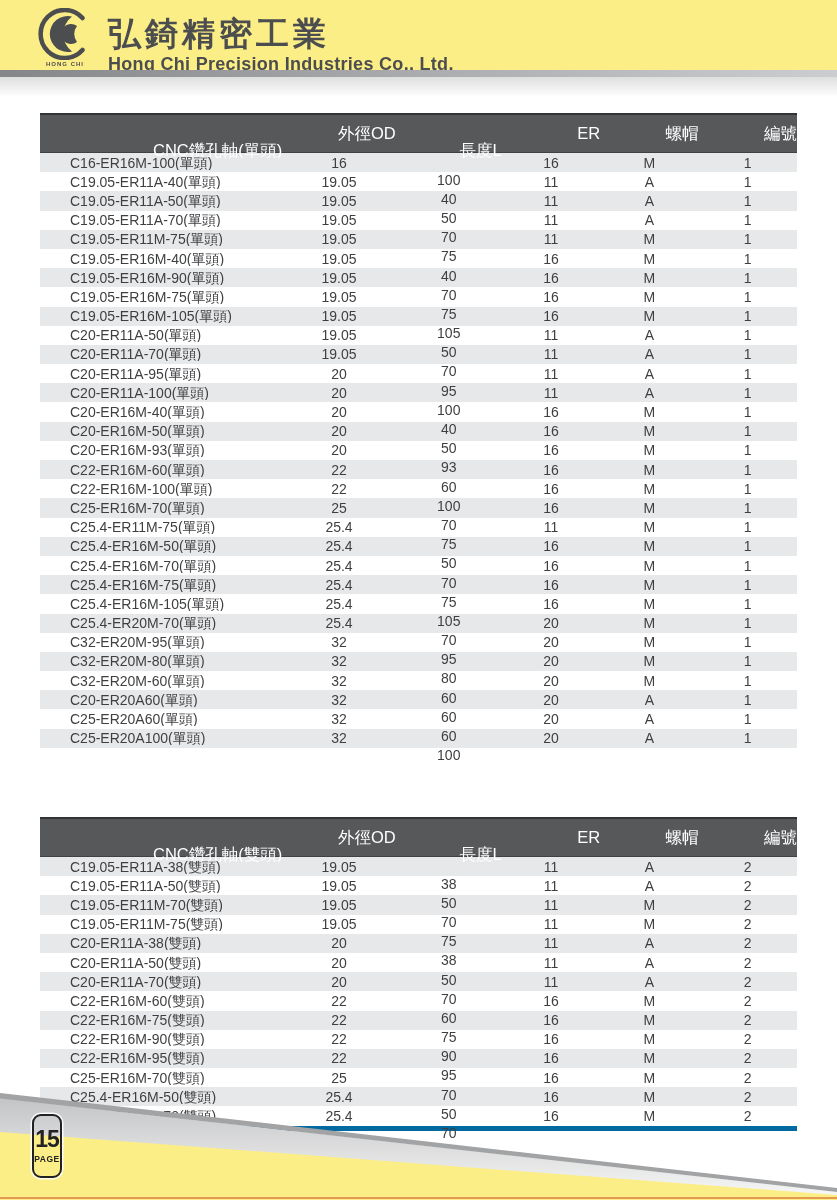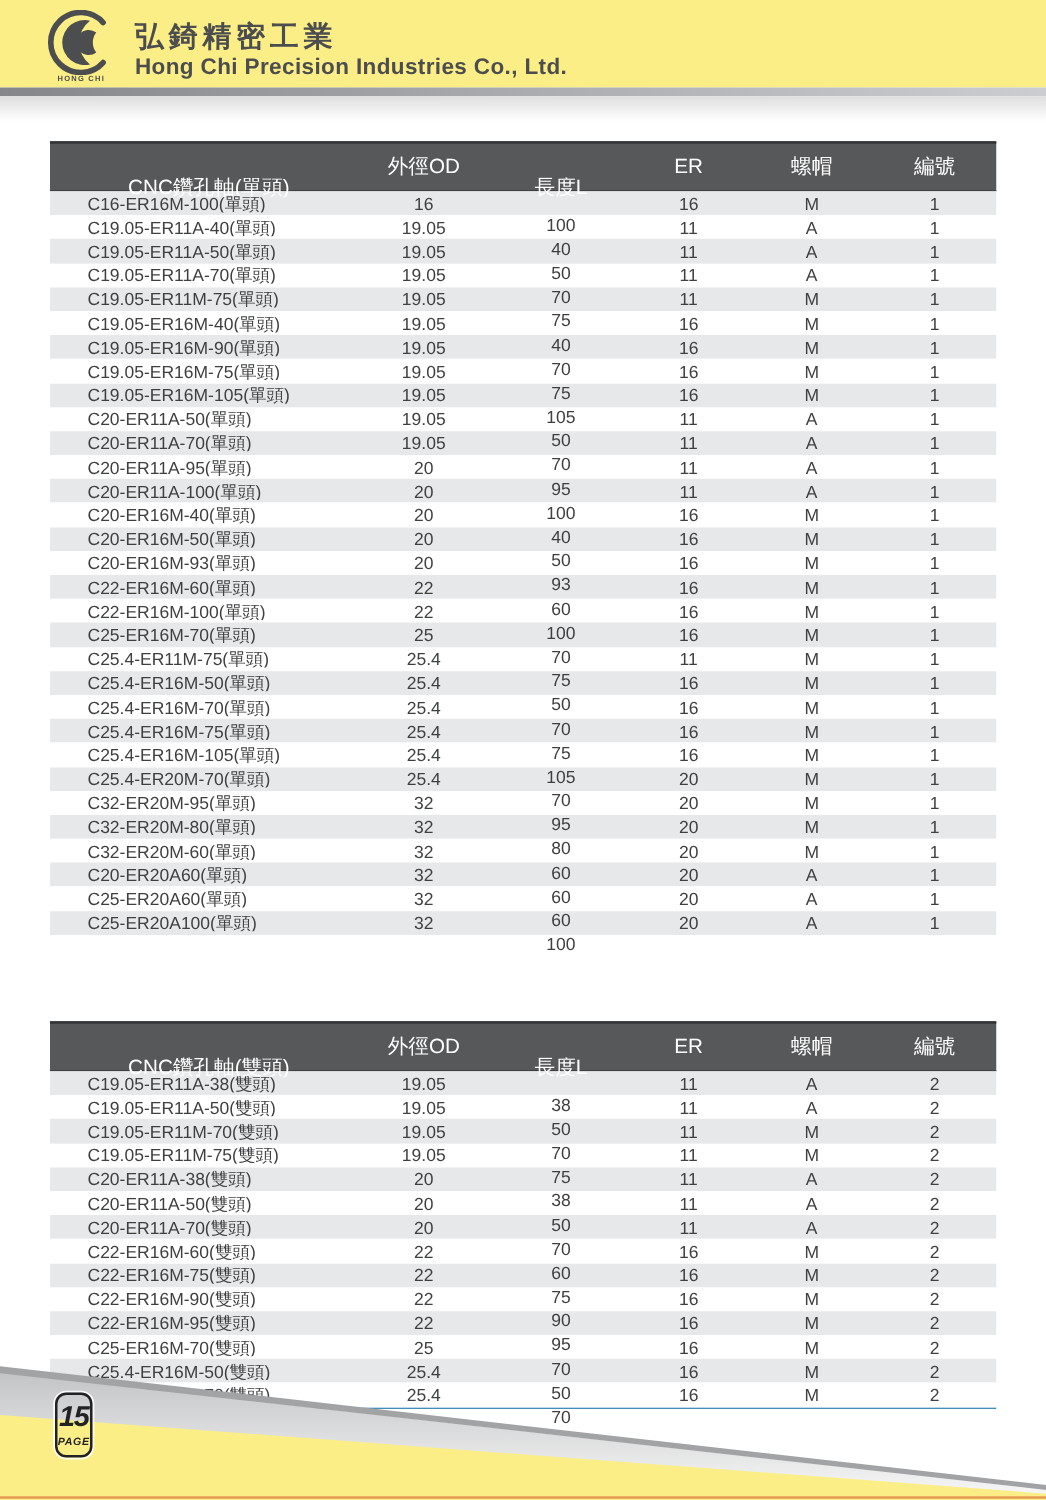--- a/index.html
+++ b/index.html
@@ -17,21 +17,21 @@
   }
   .brand { position:absolute; left:36px; top:8px; height:60px; display:flex; align-items:flex-start; }
   .emblem-wrap { position:relative; width:58px; height:58px; margin-right:14px; }
   .emblem-wrap svg { display:block; }
   .logo-label {
     position:absolute; left:0; bottom:-1px; width:58px; text-align:center;
     font-size:6px; font-weight:bold; color:#4c4d4f; letter-spacing:1px;
   }
   .brand-text { padding-top:9px; }
   .company-zh {
-    font-size:23px; font-weight:bold; color:#4c4d4f; letter-spacing:4px;
+    font-size:33px; font-weight:bold; color:#4c4d4f; letter-spacing:4px;
     line-height:1.05; white-space:nowrap;
   }
   .company-en {
     font-size:18px; font-weight:bold; color:#4c4d4f; letter-spacing:0.3px;
     margin-top:2px; white-space:nowrap;
   }
   .divider-bar {
     position:absolute; left:0; top:70px; width:837px; height:7px;
     background:linear-gradient(90deg,#85868a 0%, #a7a8ab 45%, #cccdd0 100%);
   }
@@ -46,45 +46,44 @@
   .tbl-2 { top:817px; }
   .thead {
     display:flex; align-items:center; height:40px;
     background:#57585a; color:#ffffff;
     border-top:2px solid #333436; border-bottom:1px solid #404143;
   }
   .thead .cell { font-size:16.5px; font-weight:normal; }
   .tbody .row { display:flex; align-items:center; height:19.19px; }
   .tbody .row:nth-child(odd) { background:#e7e8e9; }
   .tbody .row:nth-child(even) { background:#ffffff; }
-  .tbl-2 .tbody { border-bottom:1px solid #0369a1; }
+  .tbl-2 .tbody { border-bottom:5px solid #0369a1; }
   .cell { text-align:center; color:#3e3f41; font-size:14px; line-height:1;
           overflow:hidden; white-space:nowrap; }
-  .thead .cell { color:#ffffff; }
+  .thead .cell { color:#ffffff;text-align:right; }
   .c0 { width:32%; }
   .c1 { width:15%; }
   .c2 { width:14%;margin-top:34px; }
   .c3 { width:13%; }
   .c4 { width:13%; }
   .c5 { width:13%; }
   .tbody .c0 { text-align:left; padding-left:30px; }
-  .thead .c0 { text-align:center; padding-left:12px;margin-top:33px; }
+  .thead .c0 { padding-left:12px;margin-top:33px; }
 
   
   .footer-art { position:absolute; left:0; top:1078px; width:837px; height:122px; }
   .footer-art svg { display:block; }
 
   
   .page-badge {
-    position:absolute; left:44px; top:1114px; width:30px; height:52px;
+    position:absolute; left:32px; top:1114px; width:30px; height:64px;
     border:2.5px solid #222224; border-radius:9px;
     box-shadow:0 0 0 1.5px rgba(255,255,255,0.85);
     display:flex; flex-direction:column; align-items:center; justify-content:center;
     background:transparent;
-    font-style:italic;
   }
   .page-badge .num {
     font-size:23px; font-weight:bold; color:#222224; letter-spacing:-1px; line-height:1;
   }
   .page-badge .lbl {
     font-size:8.5px; font-weight:bold; color:#222224; letter-spacing:0.5px; margin-top:3px;
   }
 </style>
 </head>
 <body>

